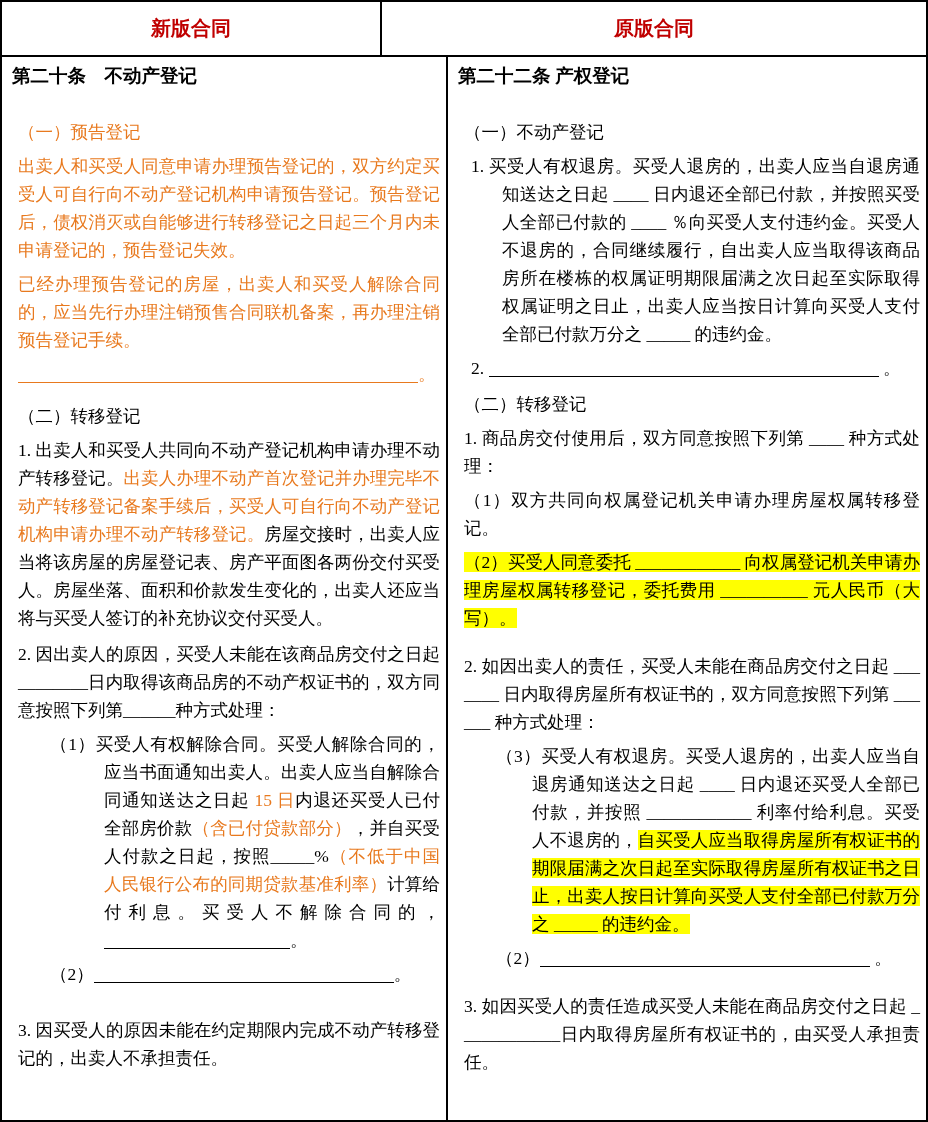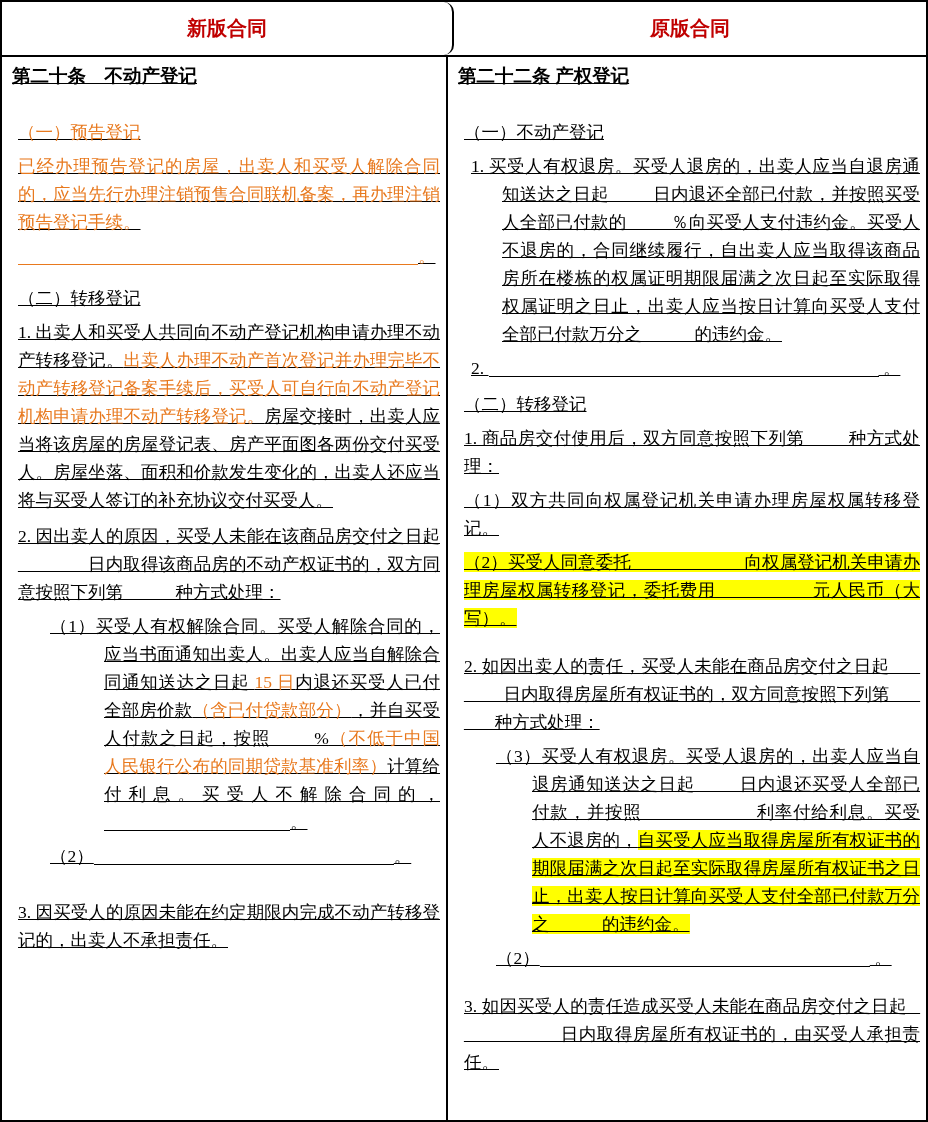--- a/index.html
+++ b/index.html
@@ -14,25 +14,25 @@
     width:928px;height:1122px;
     border:2px solid var(--border);
     background:#fff;
     display:flex;flex-direction:column;
     font-family:"Liberation Serif","DejaVu Serif",serif;
     color:#000;
   }
   .header-row{display:flex;flex:none;height:55px;border-bottom:2px solid var(--border);}
   .header-cell{display:flex;align-items:center;justify-content:center;
     font-size:20px;font-weight:bold;color:var(--header-red);}
-  .header-cell.left{width:452px;flex:none;border-right:2px solid var(--border);border-radius:10px;}
+  .header-cell.left{width:380px;flex:none;border-right:2px solid var(--border);}
   .header-cell.right{flex:1;}
   .body-row{display:flex;flex:1;overflow:hidden;}
   .col{padding:5px 0 6px 10px;font-size:17.5px;line-height:28px;
-    text-align:justify;word-break:break-all;text-decoration:underline;}
+    text-align:justify;word-break:break-all;}
   .col-left{width:446px;flex:none;border-right:2px solid var(--border);}
   .col-right{flex:1;}
   .section-title{font-weight:bold;font-size:18.5px;line-height:28px;text-align:left;}
   .para{margin:6px;}
   .mt1{margin-top:28px;}
   .mtsm{margin-top:14px;}
   .mtxs{margin-top:8px;}
   .mt20{margin-top:20px;}
   .hang1{padding-left:86px;text-indent:-54px;}
   .hangnum{padding-left:38px;text-indent:-31px;}
@@ -52,20 +52,21 @@
     </div>
     <div class="header-cell right">
       <span>原版合同</span>
     </div>
   </div>
   <div class="body-row">
     <div class="col col-left">
       <div class="section-title">第二十条　不动产登记</div>
       <div>
           <div class="para mt1"><span class="run orange">（一）预告登记</span></div>
+          <div class="para"><span class="run orange">出卖人和买受人同意申请办理预告登记的，双方约定买受人可自行向不动产登记机构申请预告登记。预告登记后，债权消灭或自能够进行转移登记之日起三个月内未申请登记的，预告登记失效。</span></div>
           <div class="para"><span class="run orange">已经办理预告登记的房屋，出卖人和买受人解除合同的，应当先行办理注销预售合同联机备案，再办理注销预告登记手续。</span></div>
           <div class="para"><span class="blank orange" style="width: 400px;"></span><span class="run orange">。</span></div>
           <div class="para mtsm"><span class="run">（二）转移登记</span></div>
           <div class="para"><span class="run">1. 出卖人和买受人共同向不动产登记机构申请办理不动产转移登记。</span><span class="run orange">出卖人办理不动产首次登记并办理完毕不动产转移登记备案手续后，买受人可自行向不动产登记机构申请办理不动产转移登记。</span><span class="run">房屋交接时，出卖人应当将该房屋的房屋登记表、房产平面图各两份交付买受人。房屋坐落、面积和价款发生变化的，出卖人还应当将与买受人签订的补充协议交付买受人。</span></div>
           <div class="para mtxs"><span class="run">2. 因出卖人的原因，买受人未能在该商品房交付之日起________日内取得该商品房的不动产权证书的，双方同意按照下列第______种方式处理：</span></div>
           <div class="para hang1"><span class="run">（1）买受人有权解除合同。买受人解除合同的，应当书面通知出卖人。出卖人应当自解除合同通知送达之日起 </span><span class="run orange">15 日</span><span class="run">内退还买受人已付全部房价款</span><span class="run orange">（含已付贷款部分）</span><span class="run">，并自买受人付款之日起，按照_____%</span><span class="run orange">（不低于中国人民银行公布的同期贷款基准利率）</span><span class="run">计算给付利息。买受人不解除合同的，</span><span class="blank" style="width: 186px;"></span><span class="run">。</span></div>
           <div class="para hang1"><span class="run">（2）</span><span class="blank" style="width: 300px;"></span><span class="run">。</span></div>
           <div class="para mt1"><span class="run">3. 因买受人的原因未能在约定期限内完成不动产转移登记的，出卖人不承担责任。</span></div>
         </div>
     </div>

